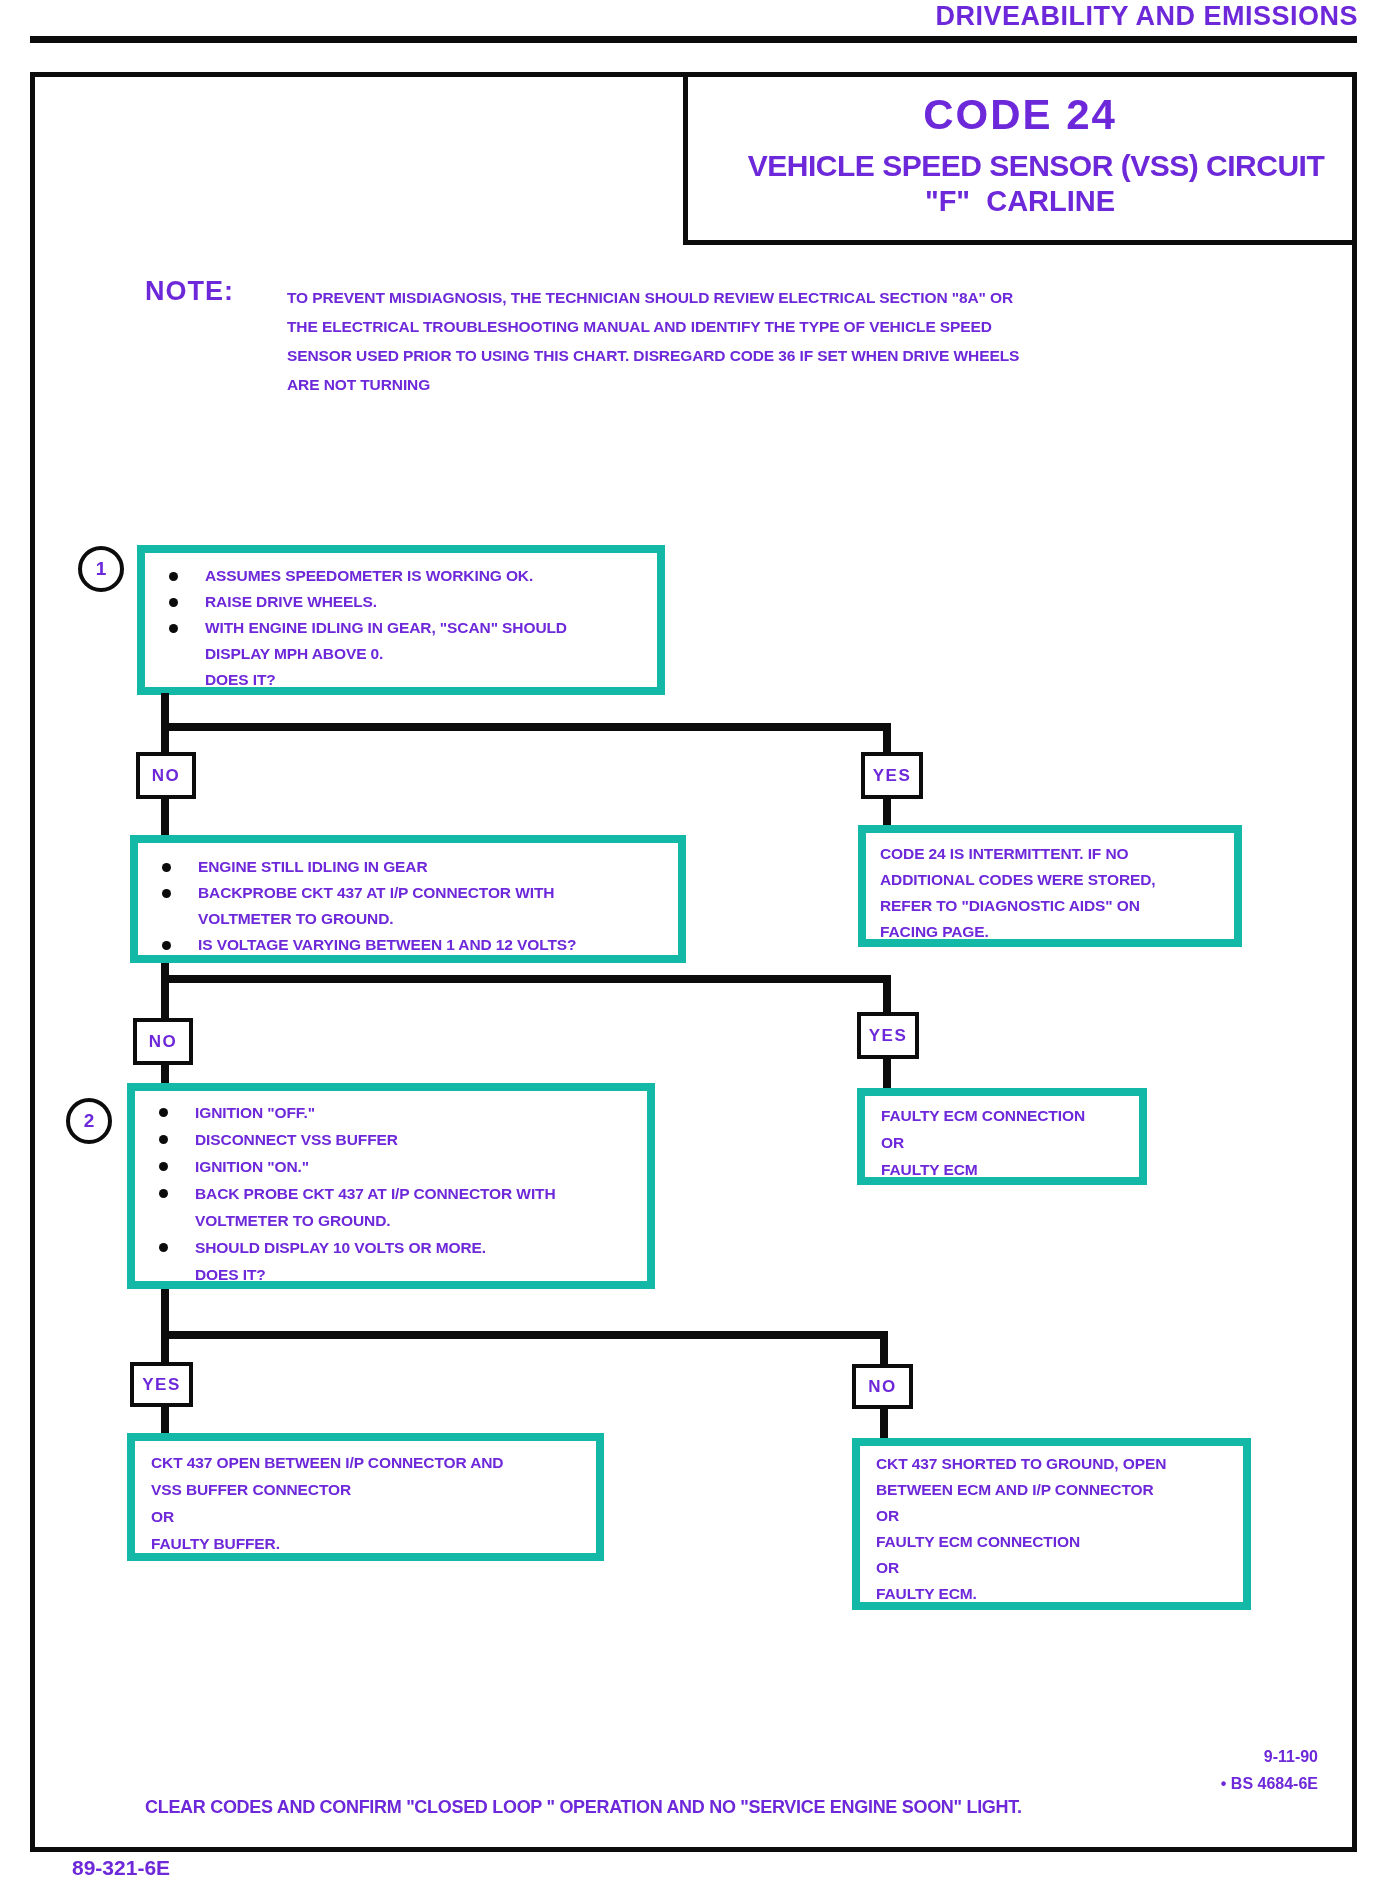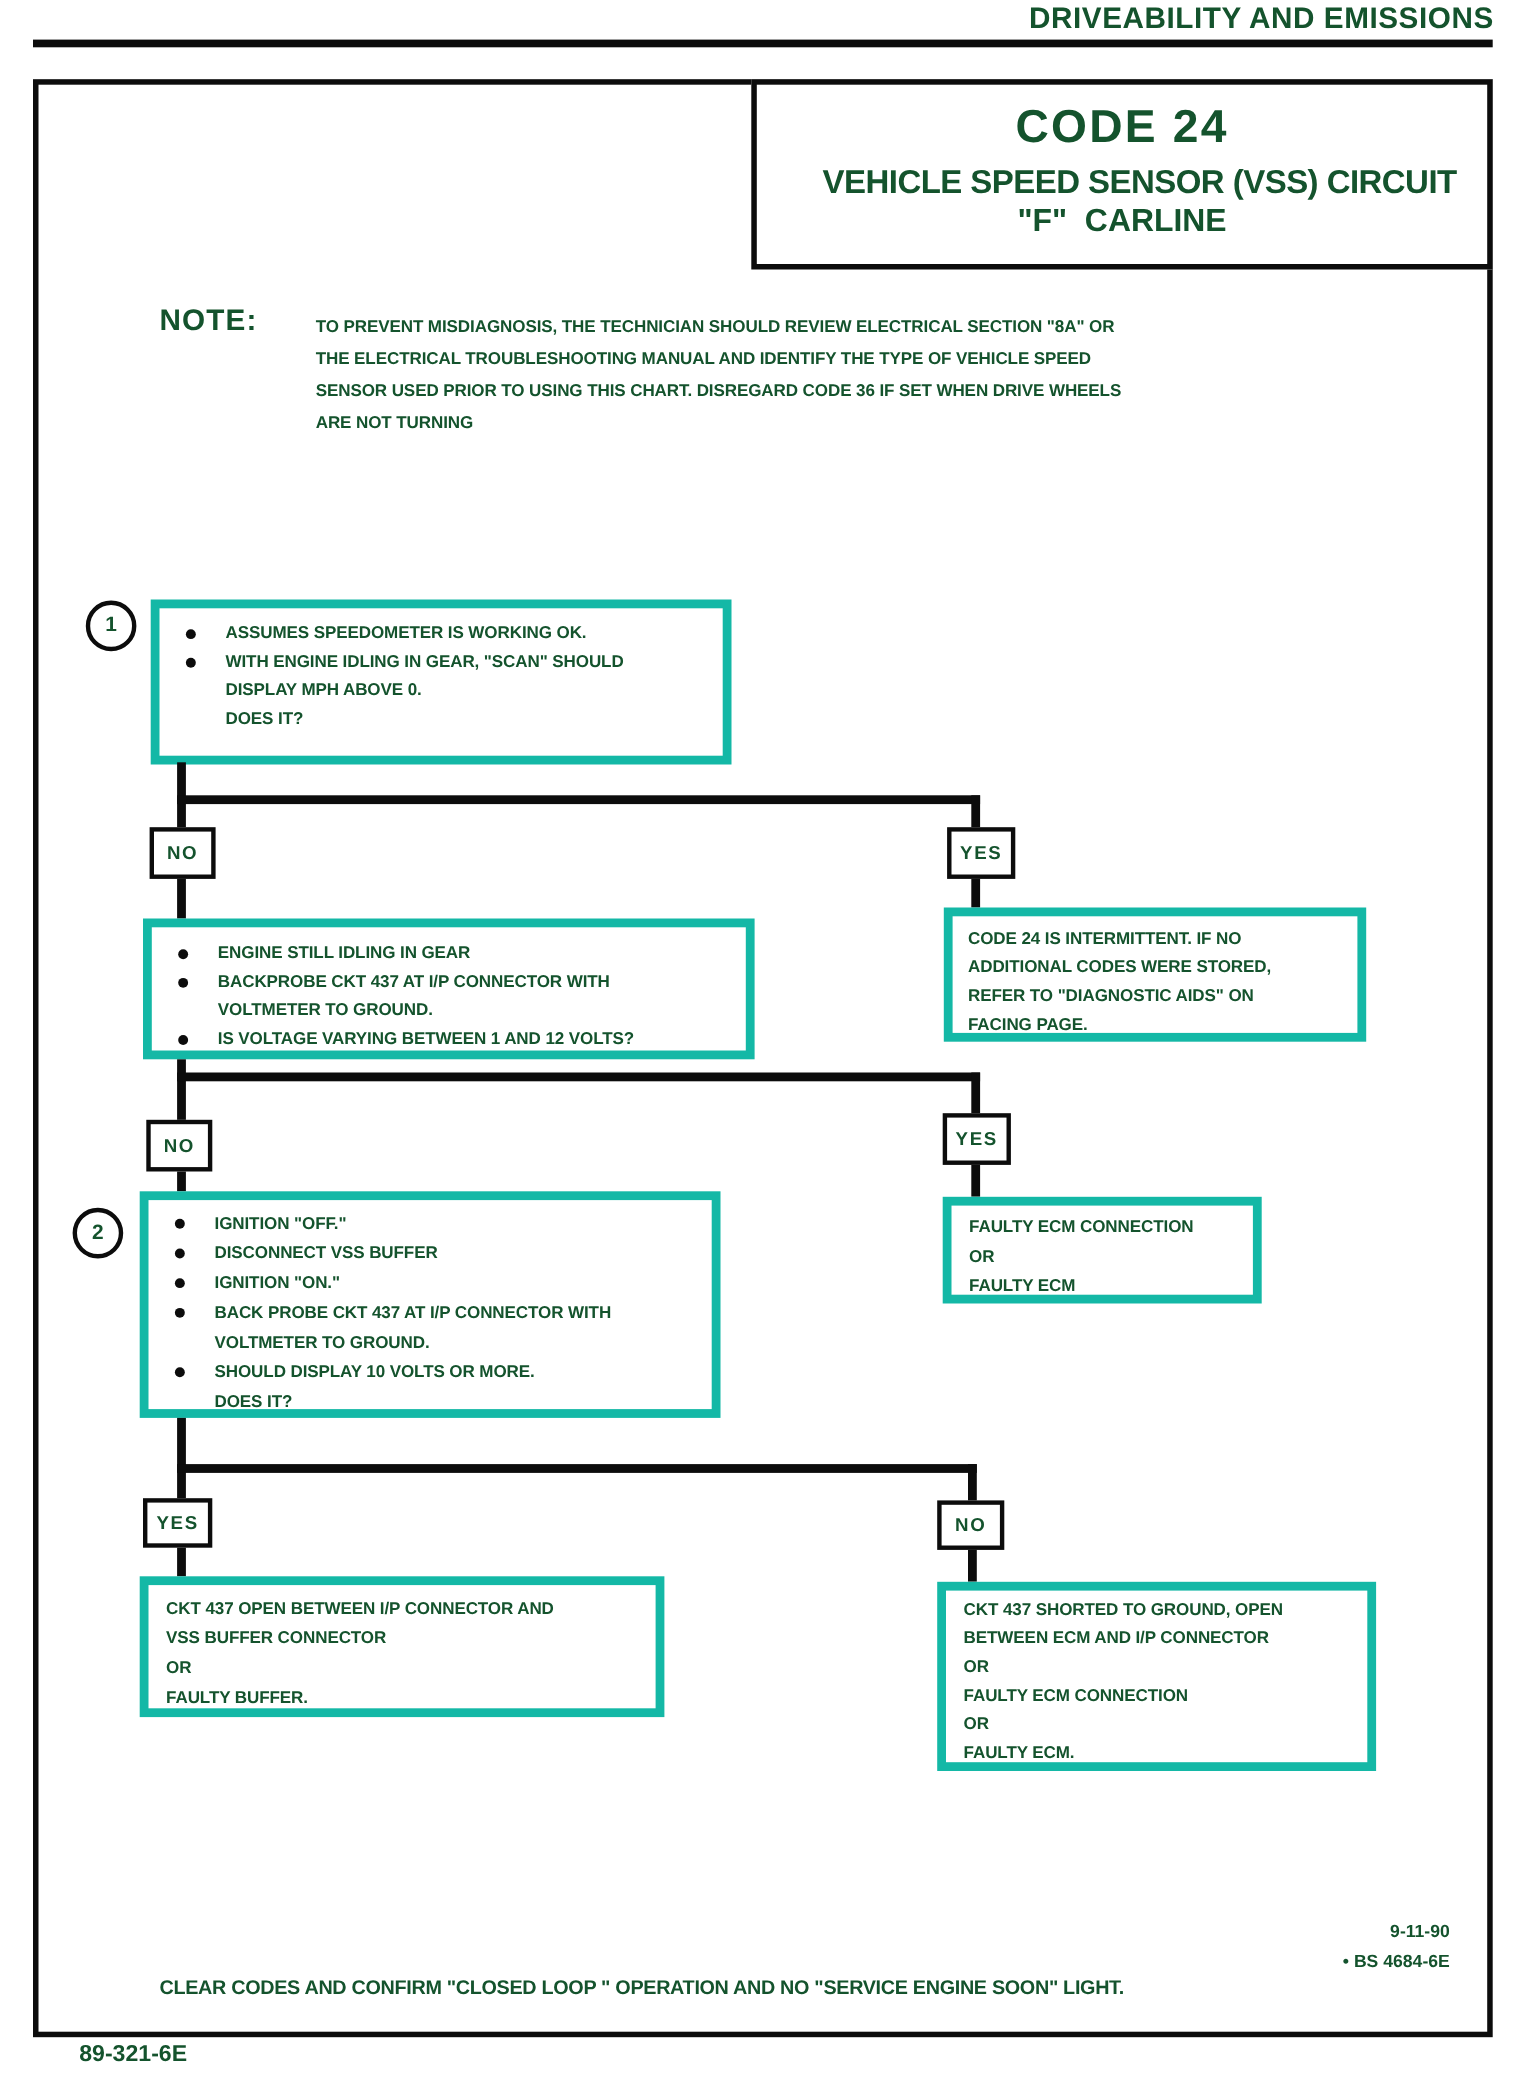--- a/index.html
+++ b/index.html
@@ -2,21 +2,21 @@
 <html><head>
 <meta charset="utf-8">
 <style>
   html,body{margin:0;padding:0;background:#e8e8e4;}
   .page{
     position:relative;
     width:1392px;height:1890px;
     margin:0 auto;
     background:#ffffff;
     font-family:"Liberation Sans","DejaVu Sans",sans-serif;
-    color:#14532d;
+    color:#6d28d9;
     font-weight:bold;
     overflow:hidden;
   }
   .abs{position:absolute;}
   .ink{background:#0c0c0c;}
 
   
   .hdr-title{top:1px;right:34px;font-size:27px;letter-spacing:.5px;white-space:nowrap;}
   .hdr-rule{left:30px;top:36px;width:1327px;height:7px;}
 
@@ -75,20 +75,24 @@
   <div class="abs circle" style="left:78px;top:546px;">
     <span>1</span>
   </div>
   <div class="abs fbox bullets" style="left:137px;top:545px;width:528px;height:150px;">
     <div class="brow">
       <span class="dot"></span>
       <span class="btext">ASSUMES SPEEDOMETER IS WORKING OK.</span>
     </div>
     <div class="brow">
       <span class="dot"></span>
+      <span class="btext">RAISE DRIVE WHEELS.</span>
+    </div>
+    <div class="brow">
+      <span class="dot"></span>
       <span class="btext">WITH ENGINE IDLING IN GEAR, "SCAN" SHOULD
 DISPLAY MPH ABOVE 0.
 DOES IT?</span>
     </div>
   </div>
 
   <div class="abs ink" style="left:161px;top:693px;width:8px;height:60px;"></div>
   <div class="abs ink" style="left:161px;top:723px;width:730px;height:8px;"></div>
   <div class="abs ink" style="left:883px;top:723px;width:8px;height:31px;"></div>
   <div class="abs tag" style="left:136px;top:752px;width:60px;height:47px;">

